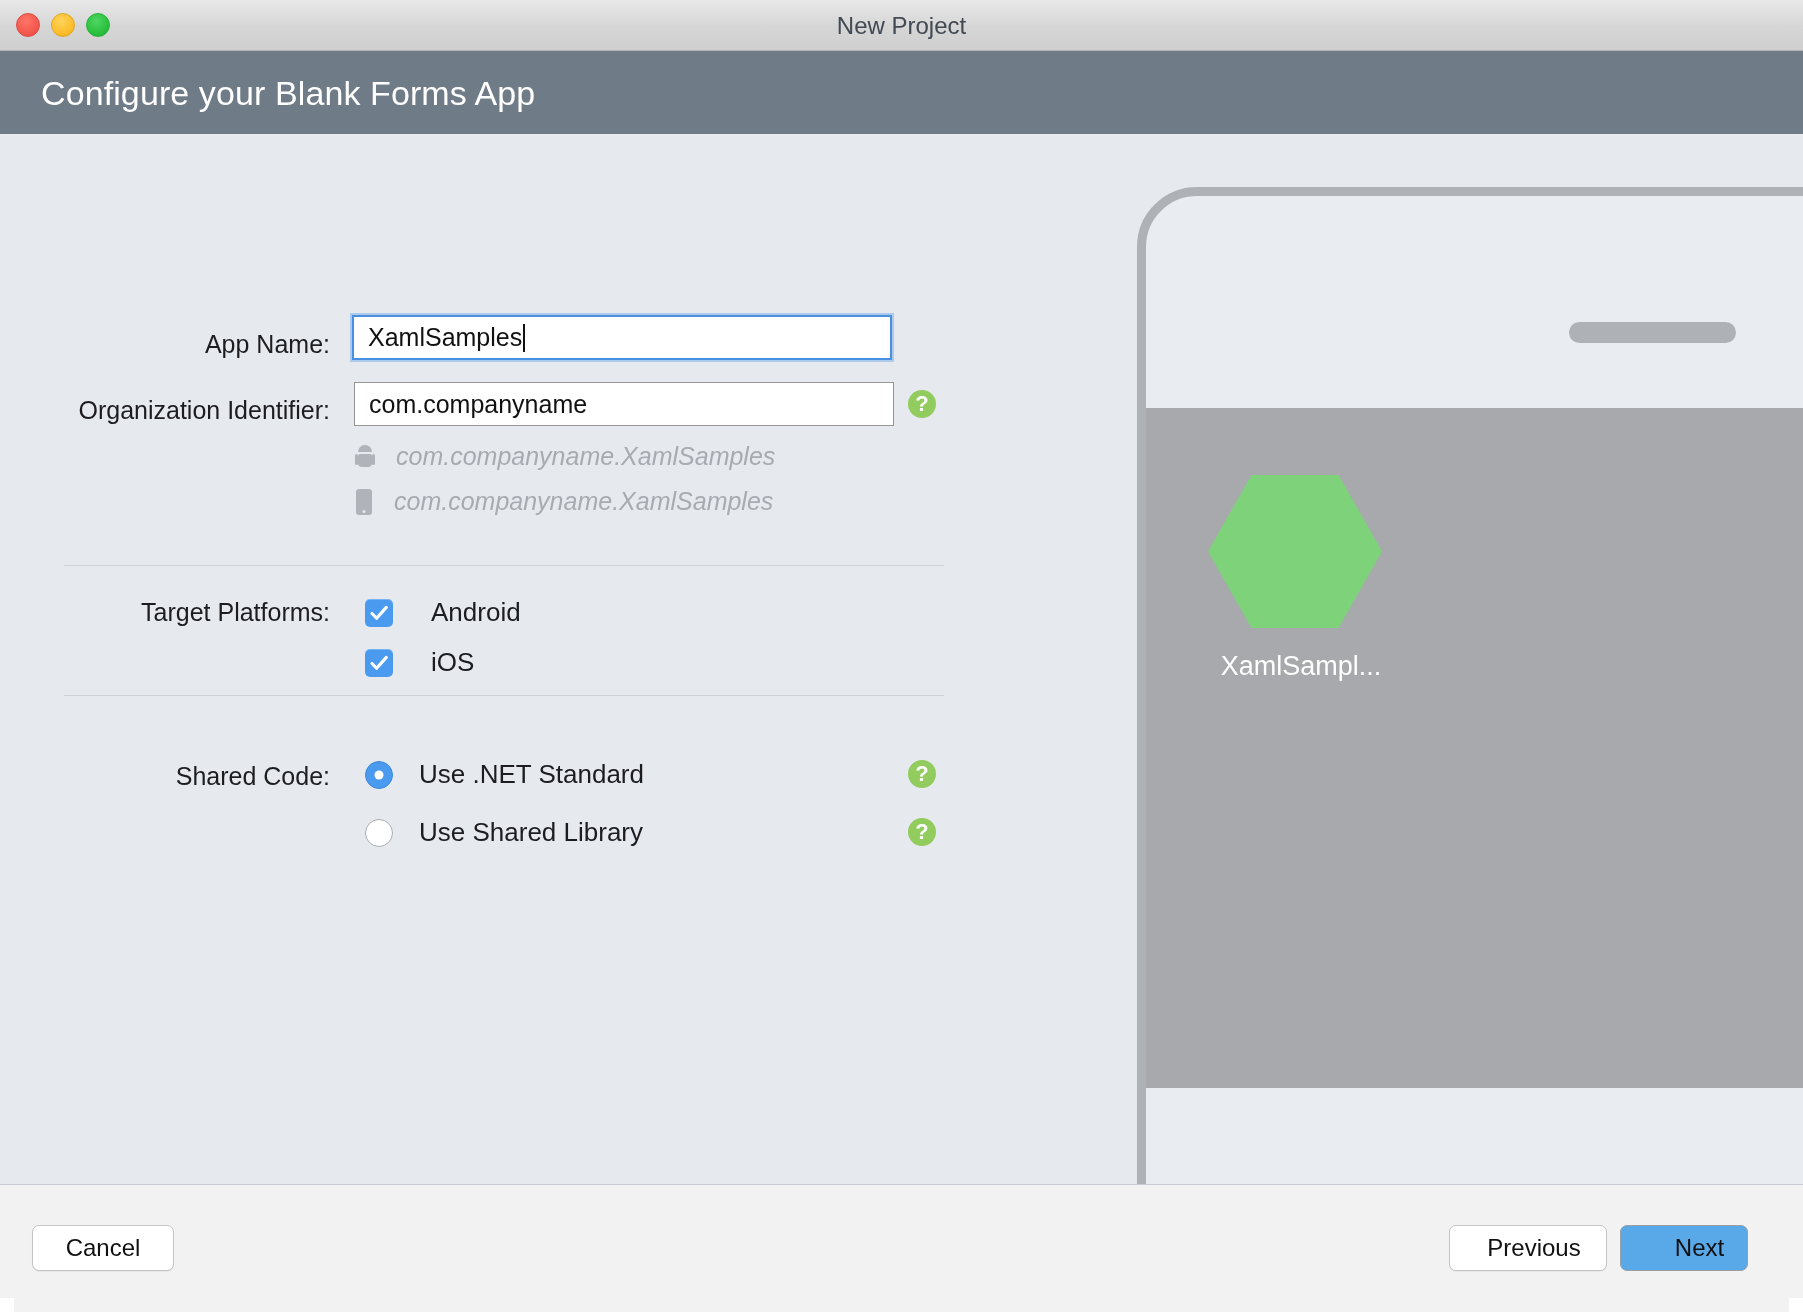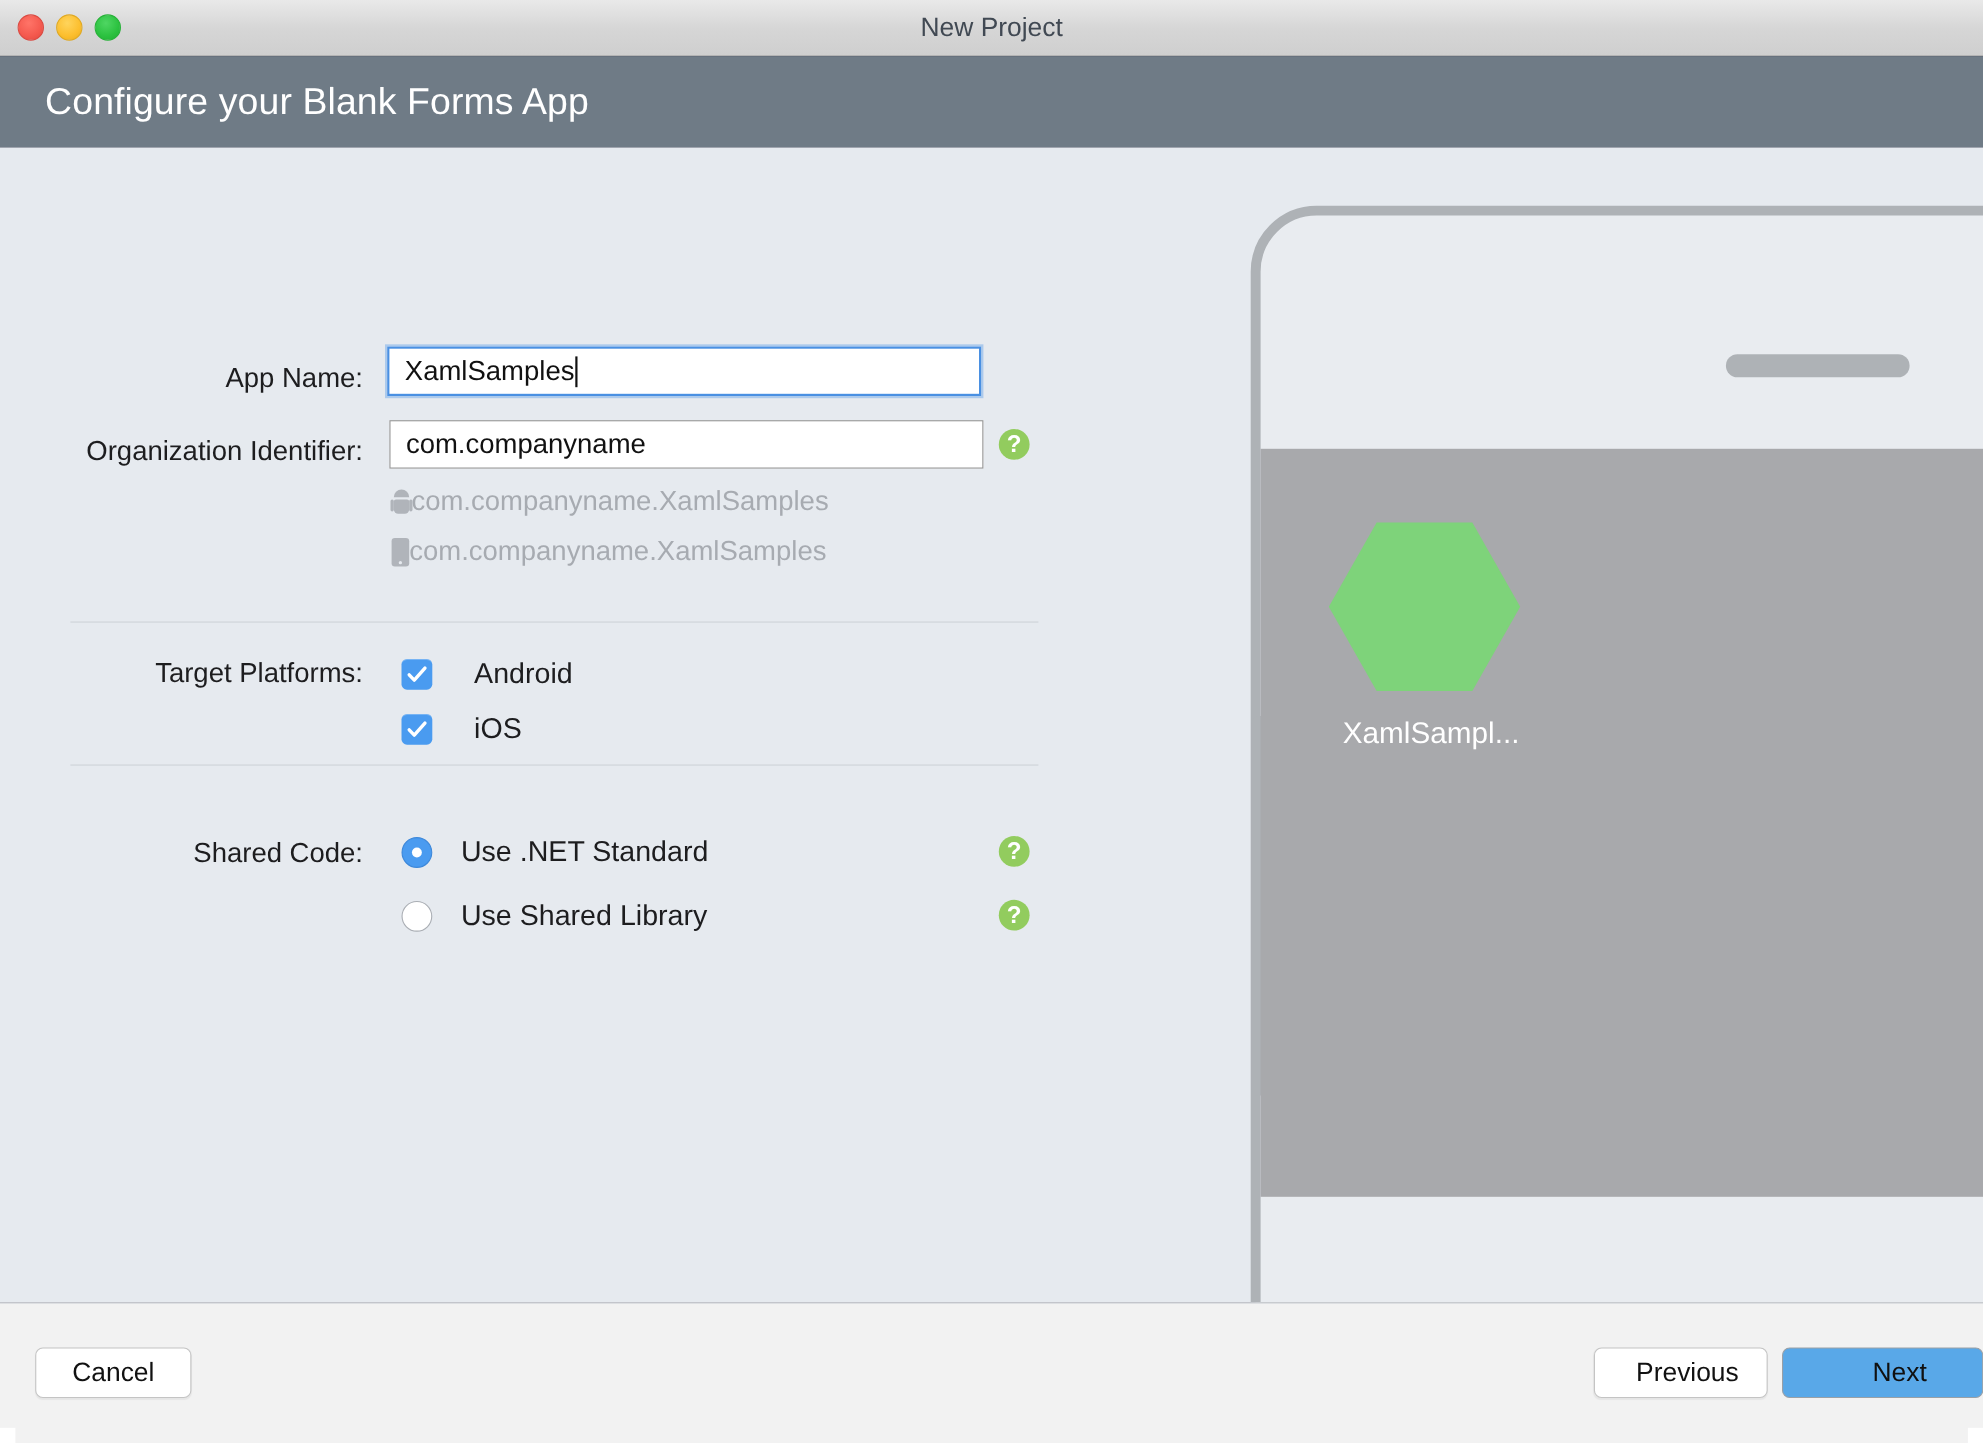--- a/index.html
+++ b/index.html
@@ -127,20 +127,22 @@
     height: 28px;
     background: #111;
     margin-left: 1px;
   }
 
   
   .preview-row {
     position: absolute;
     display: flex;
     align-items: center;
+    gap: 22px;
+    font-style: italic;
   }
   .preview-text {
     font-size: 25px;
     color: #a7abb1;
   }
   .ico-android {
     position: relative;
     width: 18px;
     height: 24px;
   }
@@ -357,21 +359,21 @@
     border: 1px solid #c4c4c4;
     box-shadow: 0 1px 1px rgba(0,0,0,0.05);
   }
   .btn.primary {
     background: #59a8e8;
     border: 1px solid #9aa0a6;
     color: #101010;
   }
   .btn-cancel   { left: 32px;   top: 40px;  width: 142px; }
   .btn-previous { left: 1449px; top: 40px;  width: 158px; padding-left: 12px; }
-  .btn-next     { left: 1620px; top: 40px;  width: 183px; padding-left: 31px; }
+  .btn-next     { left: 1620px; top: 40px;  width: 128px; padding-left: 31px; }
 
   
   .corner-mask-l, .corner-mask-r {
     position: absolute;
     bottom: 0;
     width: 14px;
     height: 14px;
     background: #ffffff;
   }
   .corner-mask-l { left: 0; }

